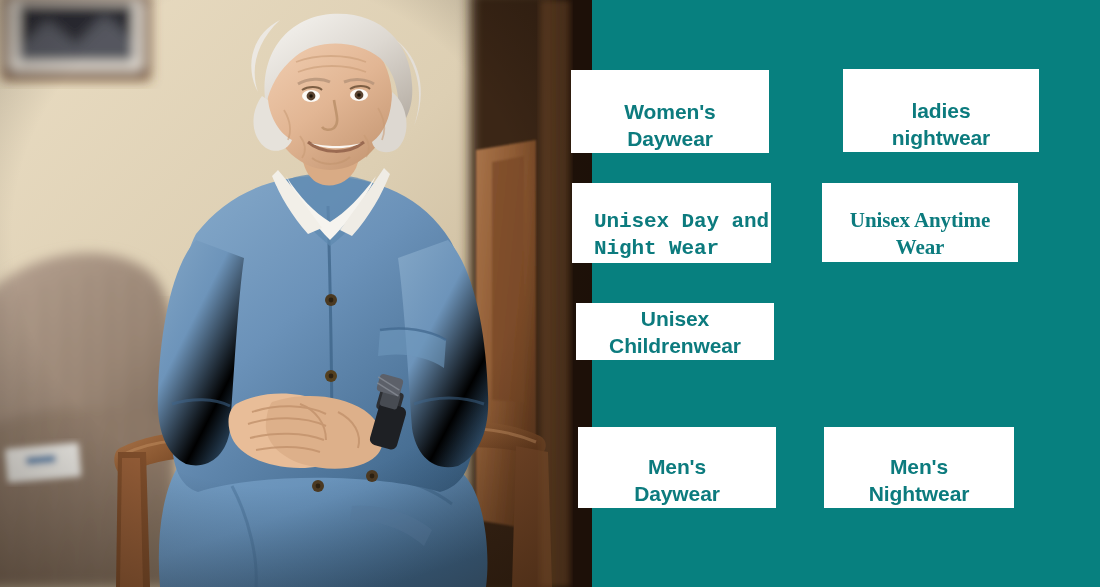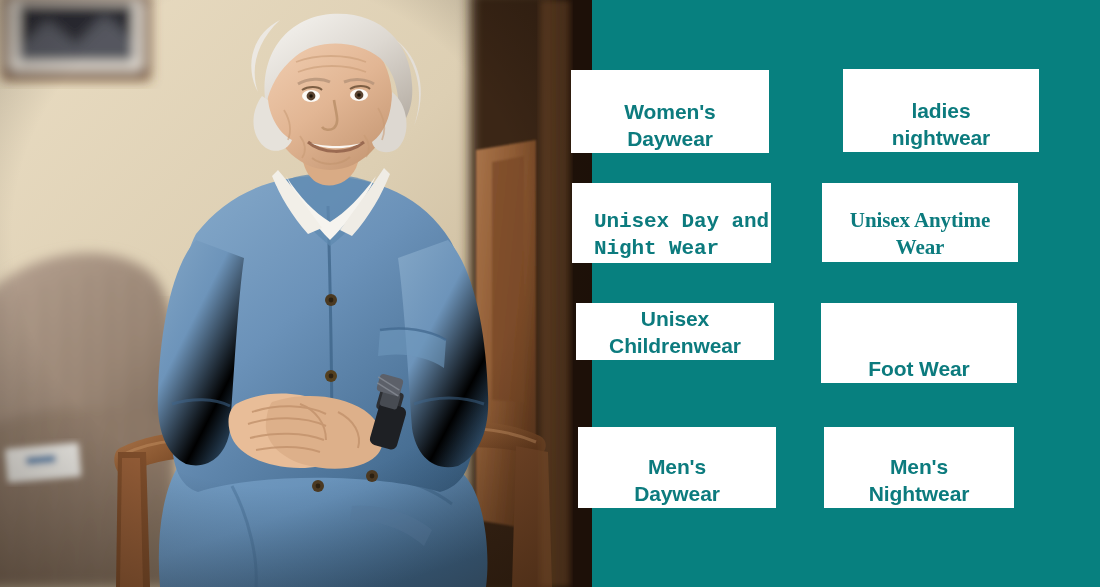--- a/index.html
+++ b/index.html
@@ -344,23 +344,20 @@
   </div>
   <div class="card r2c2 align-center">
     <span class="card-label">Unisex Anytime
 Wear</span>
   </div>
 
   <div class="card r3c1 align-center">
     <span class="card-label">Unisex
 Childrenwear</span>
   </div>
-  <div class="card r3c2 align-center">
-    <span class="card-label">Foot Wear</span>
-  </div>
 
   <div class="card r4c1 align-center">
     <span class="card-label">Men's
 Daywear</span>
   </div>
   <div class="card r4c2 align-center">
     <span class="card-label">Men's
 Nightwear</span>
   </div>
 

